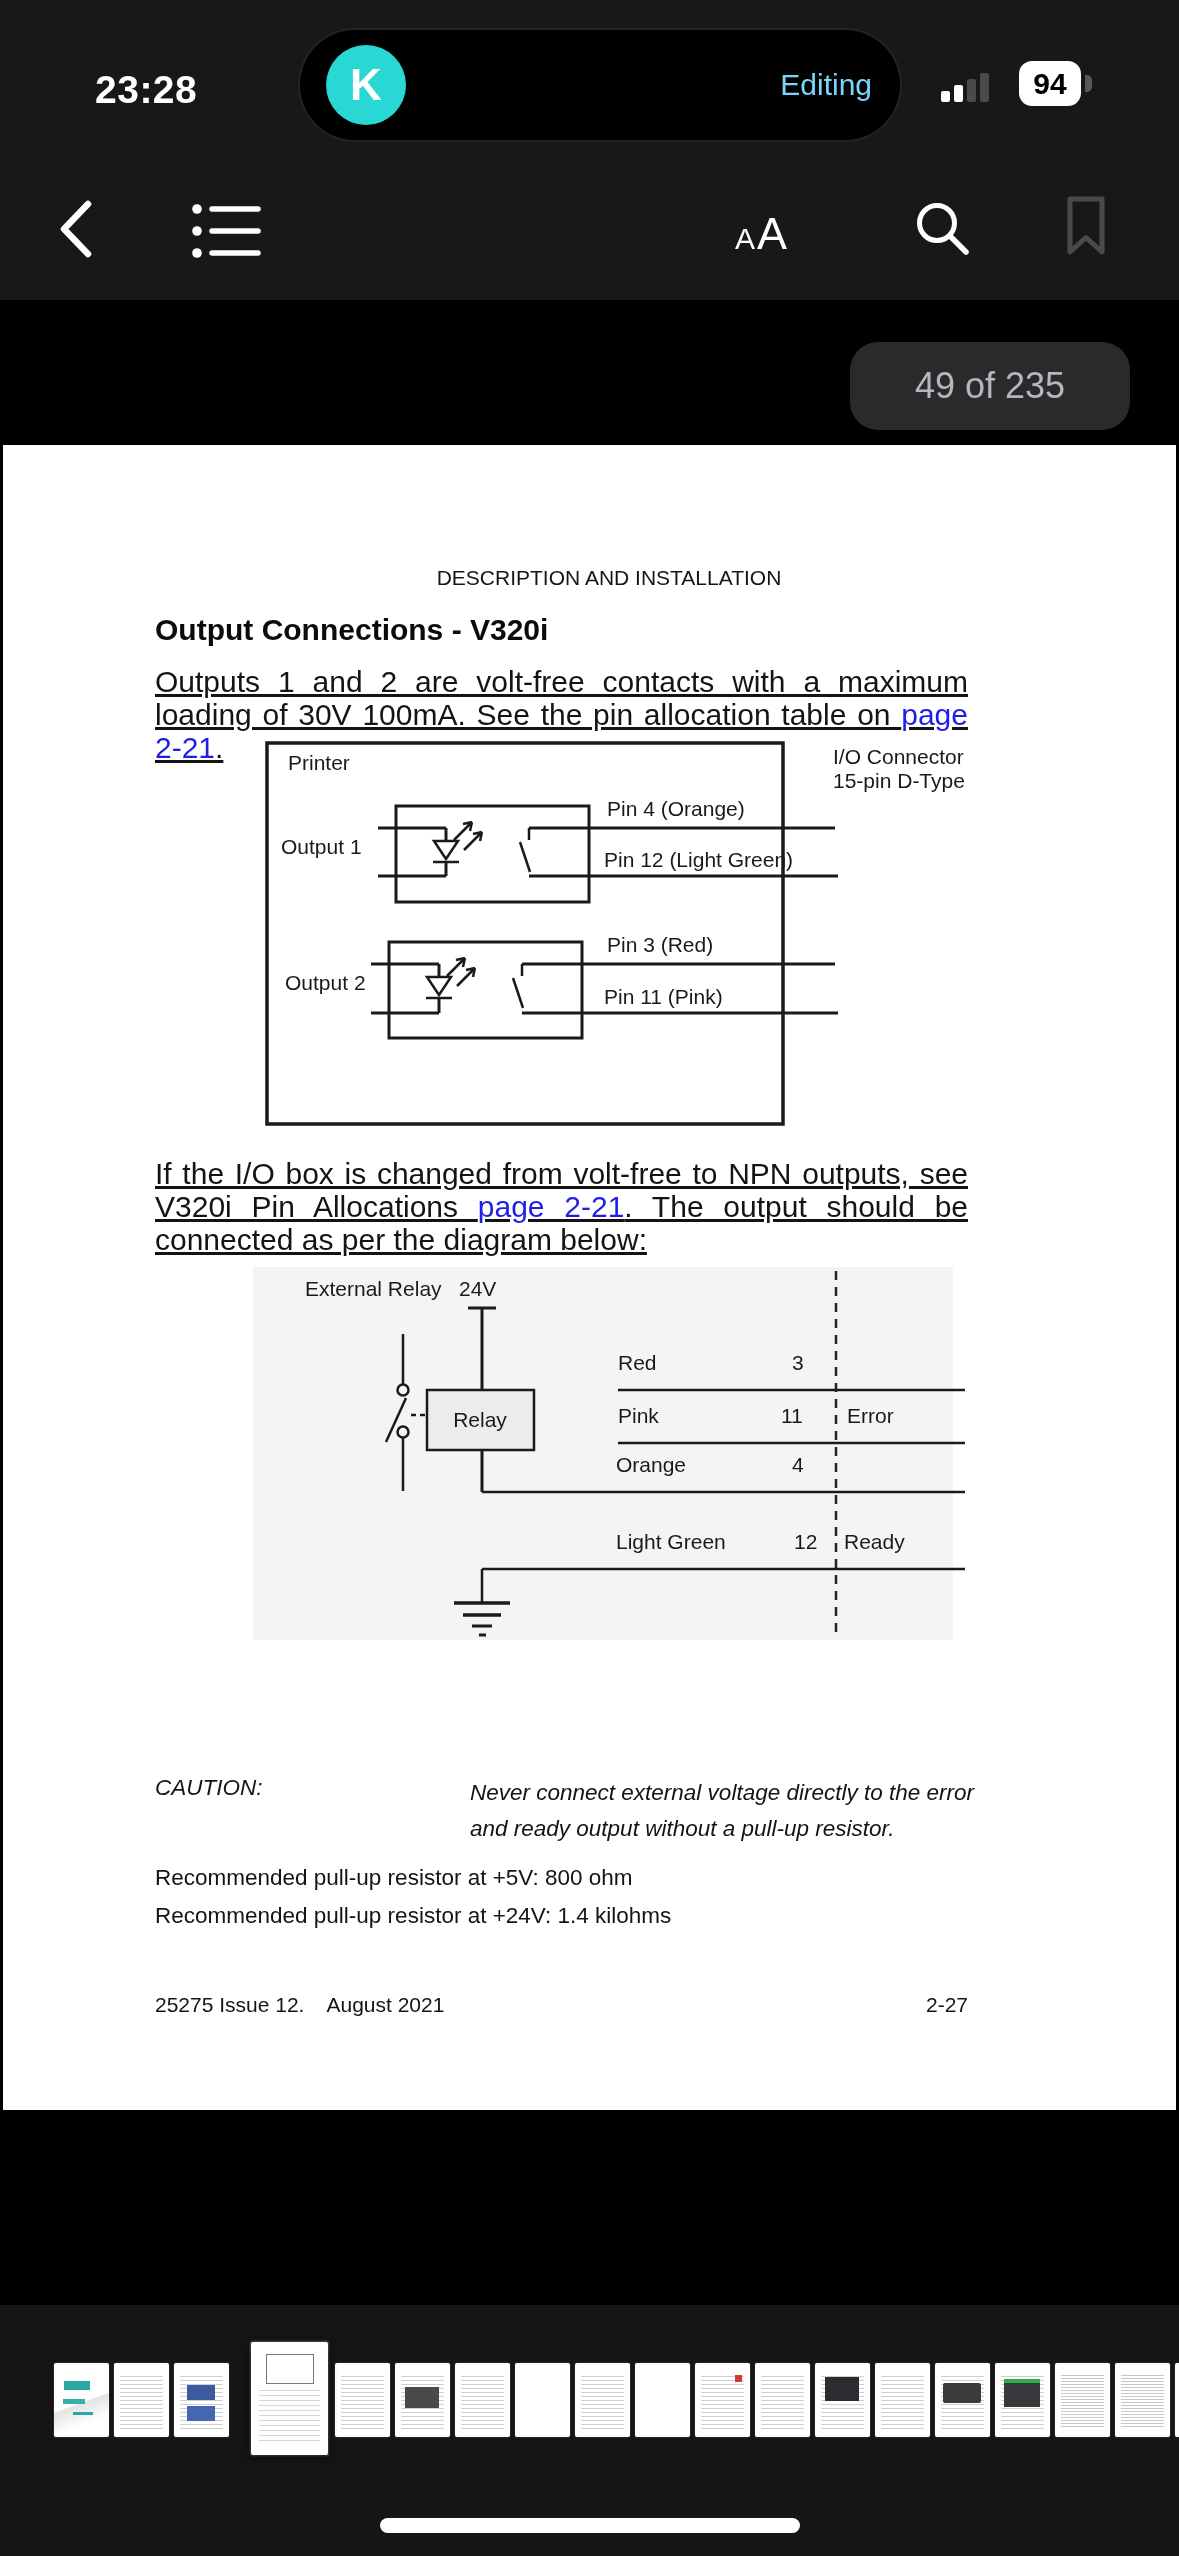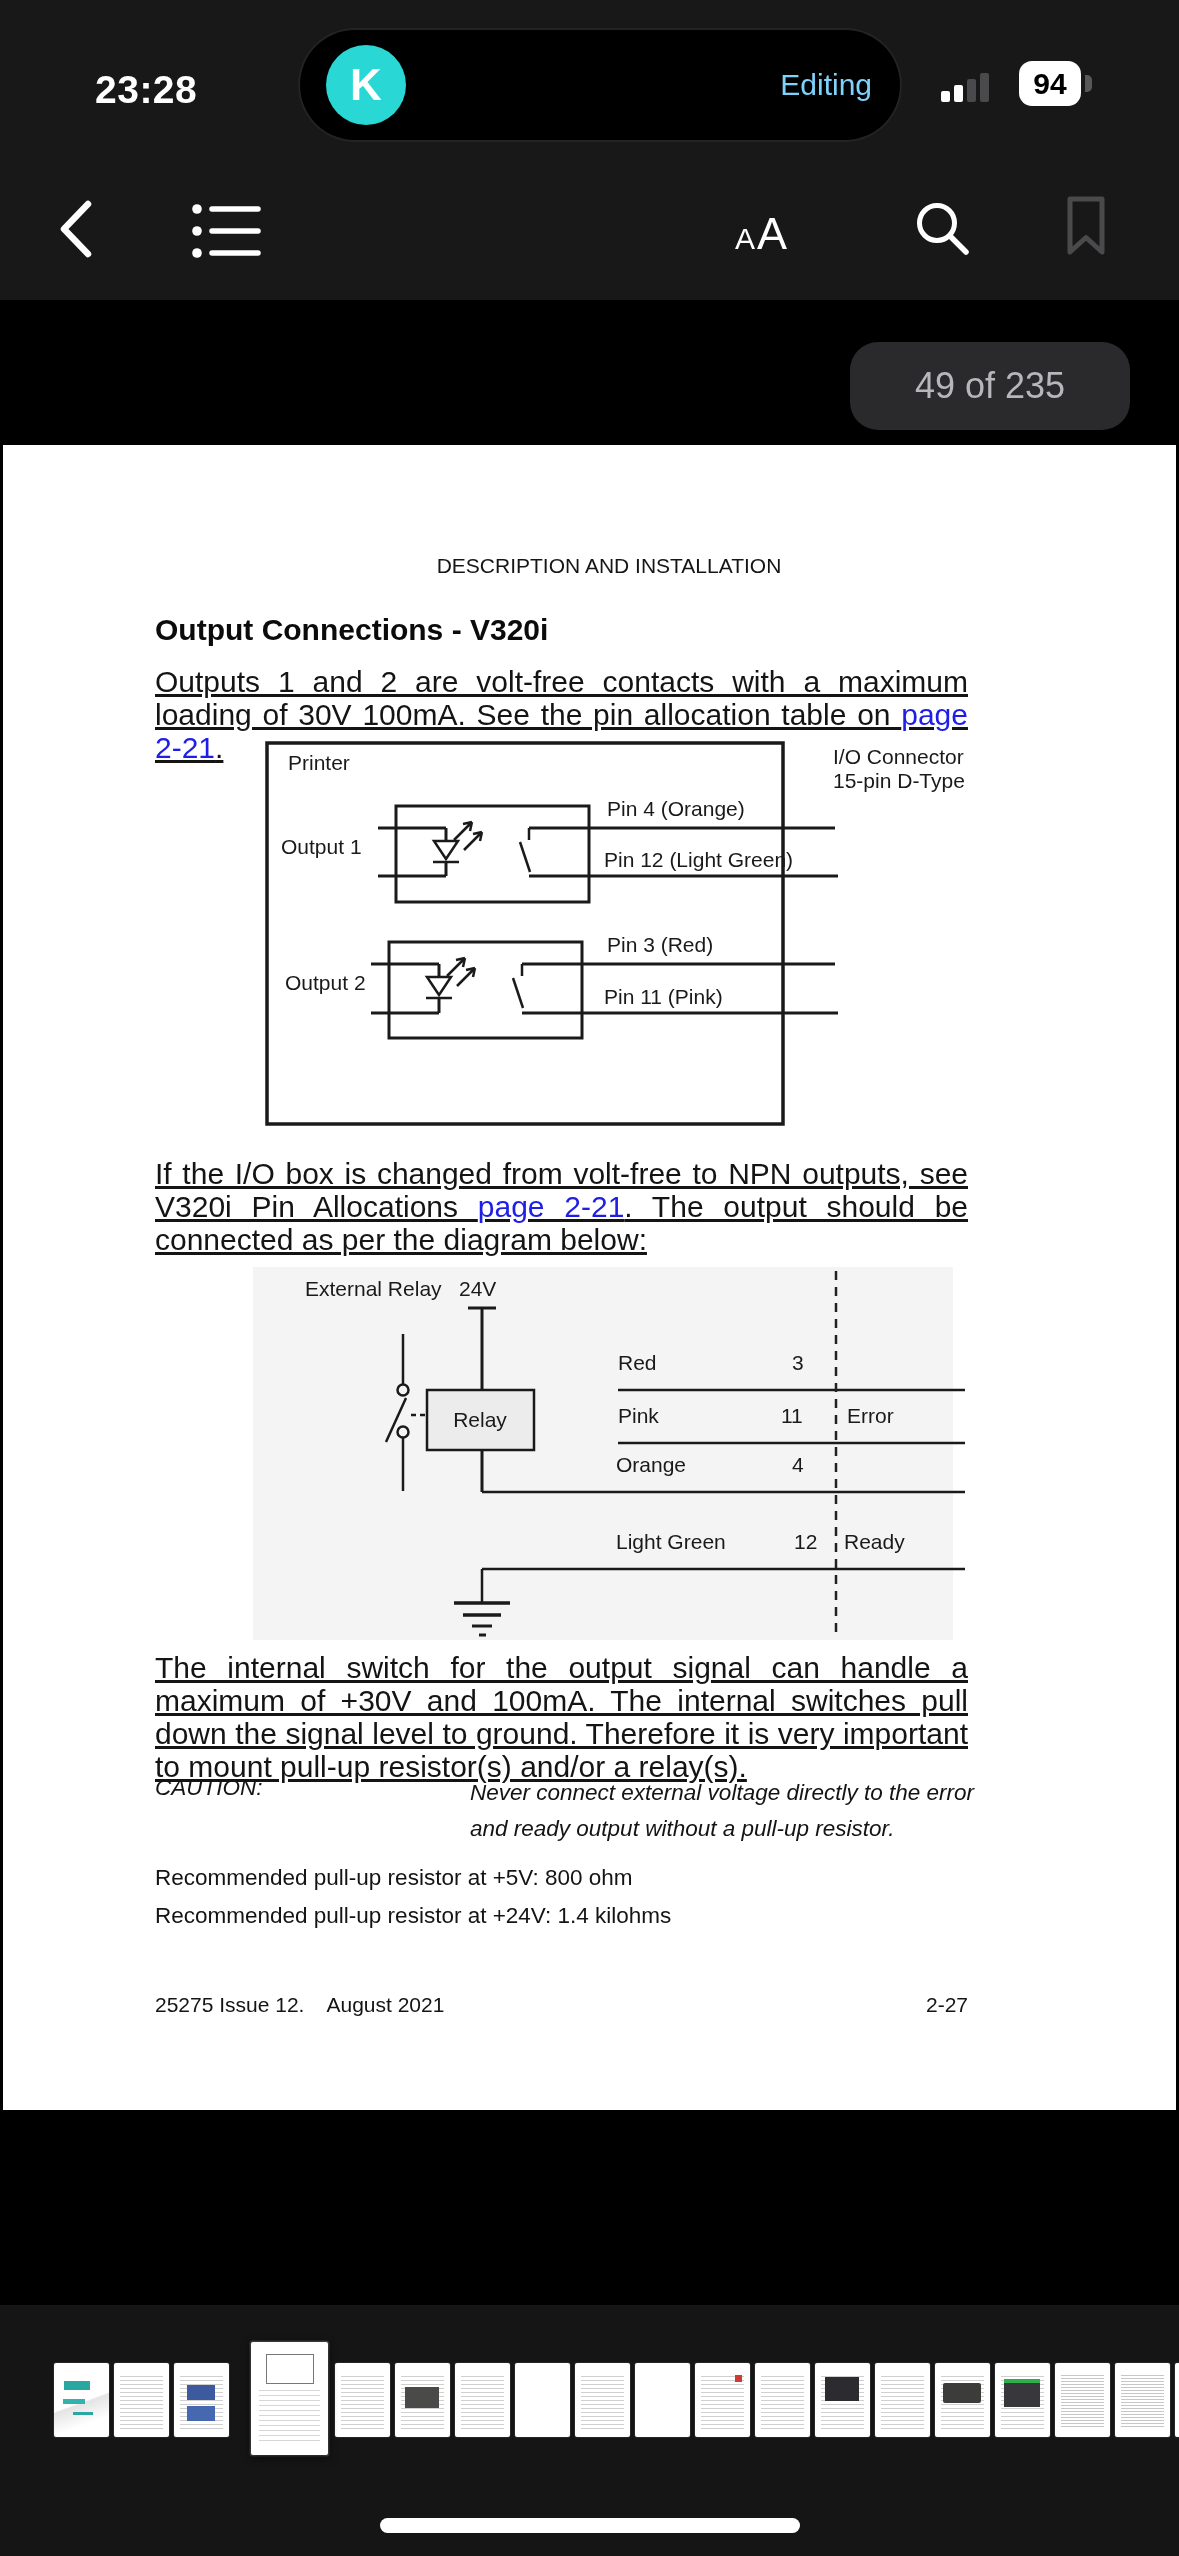--- a/index.html
+++ b/index.html
@@ -31,21 +31,21 @@
   .icon-search{left:912px;top:198px;}
   .icon-bookmark{left:1064px;top:194px;}
 
   
   .page-pill{position:absolute;left:850px;top:342px;width:280px;height:88px;border-radius:28px;background:#2a2a2c;
           color:#b6b6bb;font-size:36px;font-weight:500;display:flex;align-items:center;justify-content:center;}
 
   
   .page{position:absolute;left:3px;top:445px;width:1173px;height:1665px;background:#fff;color:#111;
         box-shadow:0 0 10px rgba(0,0,0,.6);}
-  .doc-header{position:absolute;left:200px;top:109px;width:812px;text-align:center;font-size:21px;color:#151515;}
+  .doc-header{position:absolute;left:200px;top:121px;width:812px;text-align:center;font-size:21px;color:#151515;}
   .doc-title{position:absolute;left:152px;top:168px;margin:0;font-size:30px;font-weight:700;color:#0b0b0b;}
   .body{position:absolute;left:152px;width:813px;margin:0;font-size:30px;line-height:33px;
         text-align:justify;color:#141414;text-decoration:underline;}
   .p1{top:220px;} .p2{top:712px;} .p3{top:1206px;}
   .link{color:#1e1ee6;cursor:pointer;}
   .caution{position:absolute;left:152px;top:1330px;width:830px;font-style:italic;font-size:22.5px;color:#141414;}
   .caution .c-label{position:absolute;left:0;top:0;}
   .caution .c-text{position:absolute;left:315px;top:0;width:520px;line-height:36px;}
   .rec{position:absolute;left:152px;font-size:22.5px;color:#141414;}
   .r1{top:1420px;} .r2{top:1458px;}
@@ -253,21 +253,20 @@
       <text class="dg-text" x="365" y="156">Pink</text>
       <text class="dg-text" x="528" y="156">11</text>
       <text class="dg-text" x="594" y="156">Error</text>
       <text class="dg-text" x="363" y="205">Orange</text>
       <text class="dg-text" x="539" y="205">4</text>
       <text class="dg-text" x="363" y="282">Light Green</text>
       <text class="dg-text" x="541" y="282">12</text>
       <text class="dg-text" x="591" y="282">Ready</text>
     </svg>
 
-    <p class="body p3">The internal switch for the output signal can handle a maximum of +30V and 100mA. The internal switches pull down the signal level to ground. Therefore it is very important to mount pull-up resistor(s) and/or a relay(s).</p>
 
     <div class="caution">
       <span class="c-label">CAUTION:</span>
       <div class="c-text">Never connect external voltage directly to the error and ready output without a pull-up resistor.</div>
     </div>
 
     <div class="rec r1">Recommended pull-up resistor at +5V: 800 ohm</div>
     <div class="rec r2">Recommended pull-up resistor at +24V: 1.4 kilohms</div>
 
     <div class="pfooter">

